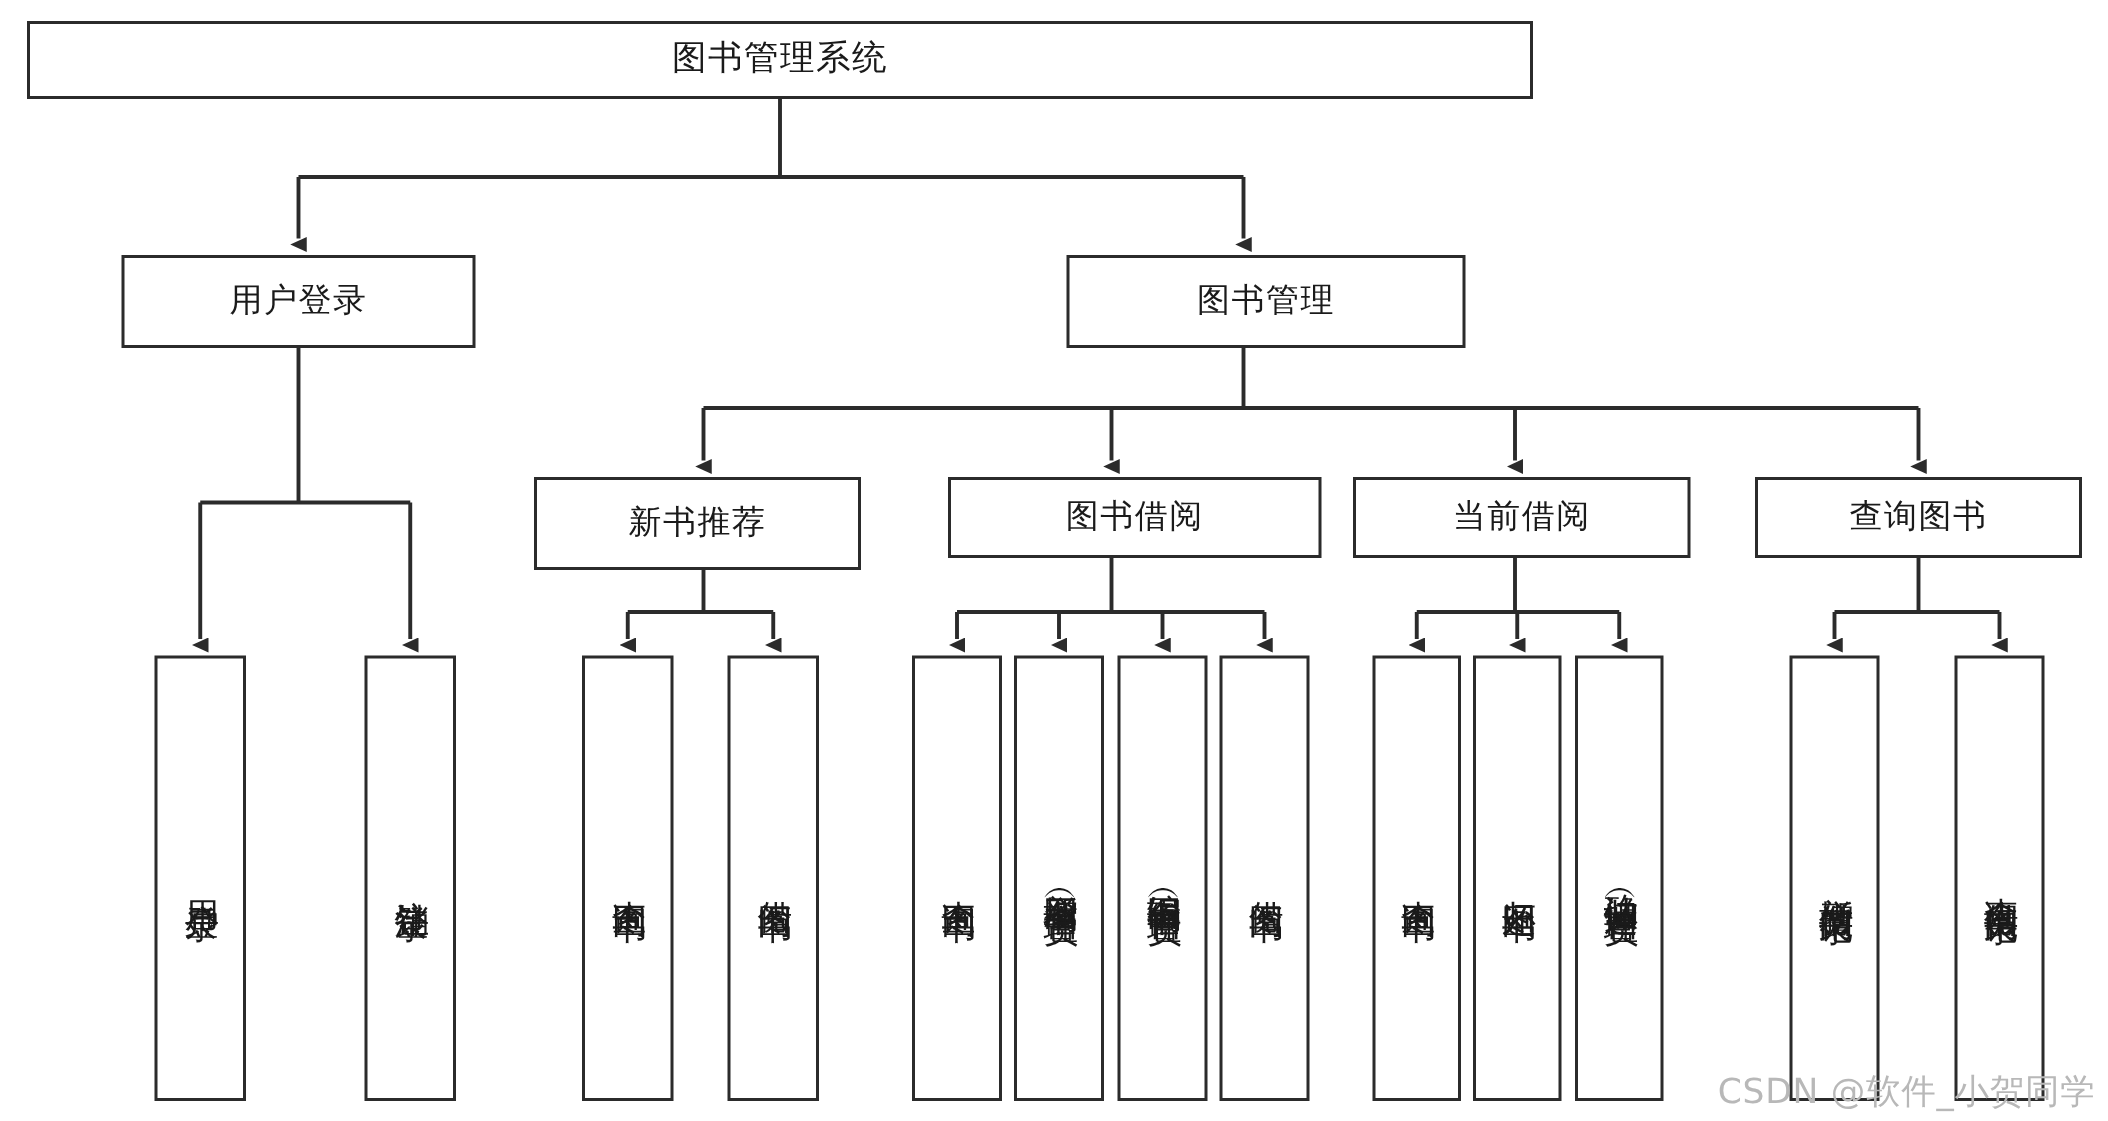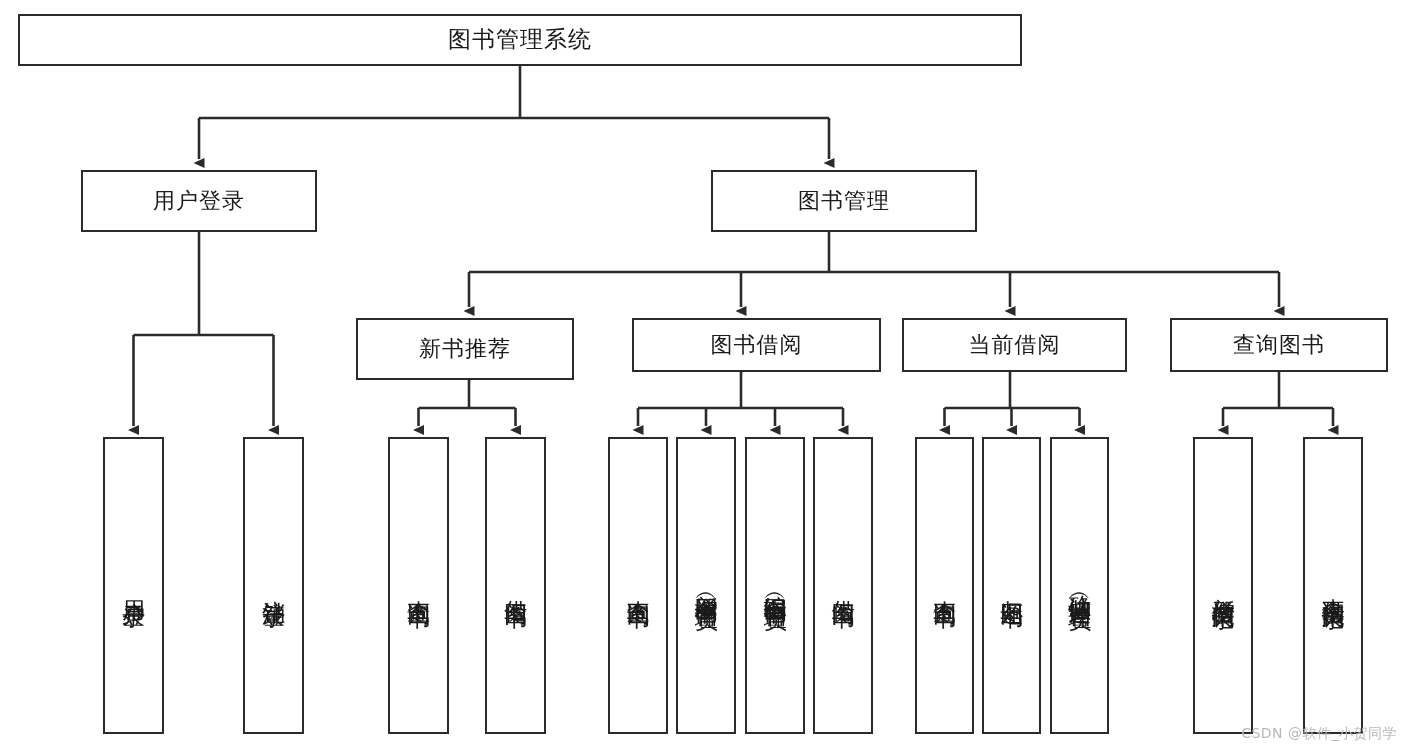--- a/index.html
+++ b/index.html
@@ -60,21 +60,21 @@
     color: #1a1a1a;
     line-height: 1.28;
     letter-spacing: 2px;
     white-space: nowrap;
     text-align: center;
   }
   .watermark {
     position: absolute;
     right: 8px;
     bottom: 4px;
-    font-size: 14px;
+    font-size: 23px;
     color: #b8b8b8;
     white-space: nowrap;
     letter-spacing: 0.5px;
     margin-top: 36px;
   }
 </style>
 </head>
 <body>
 
 <div id="diagram-root">

